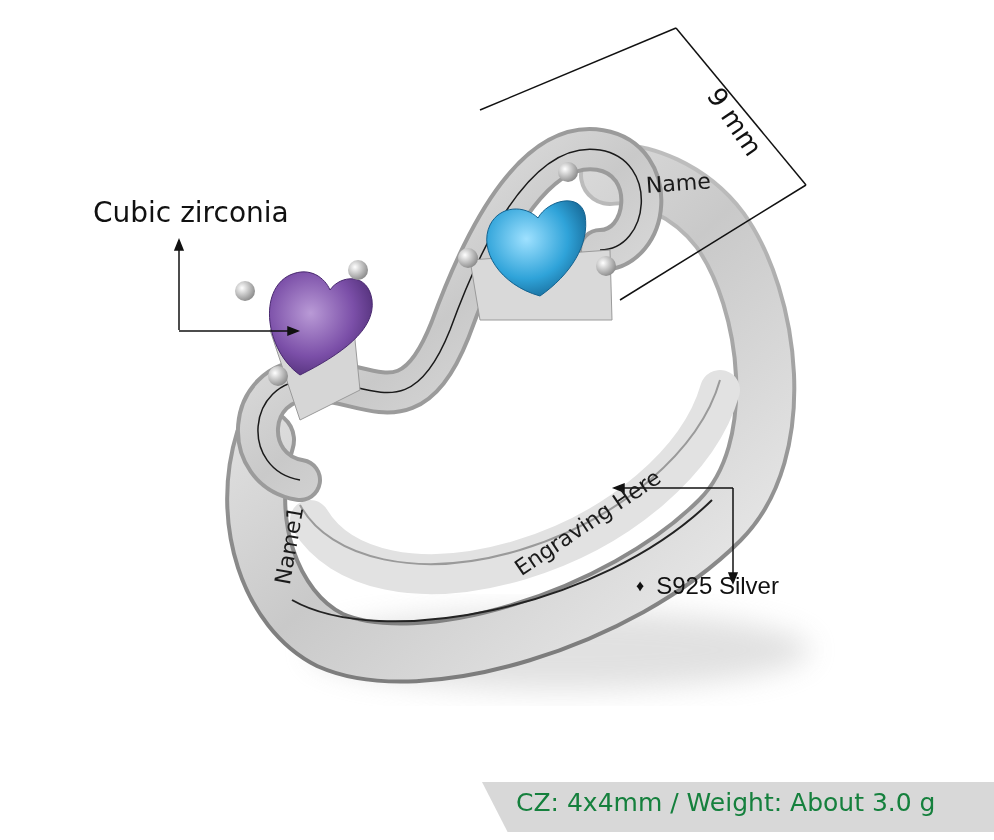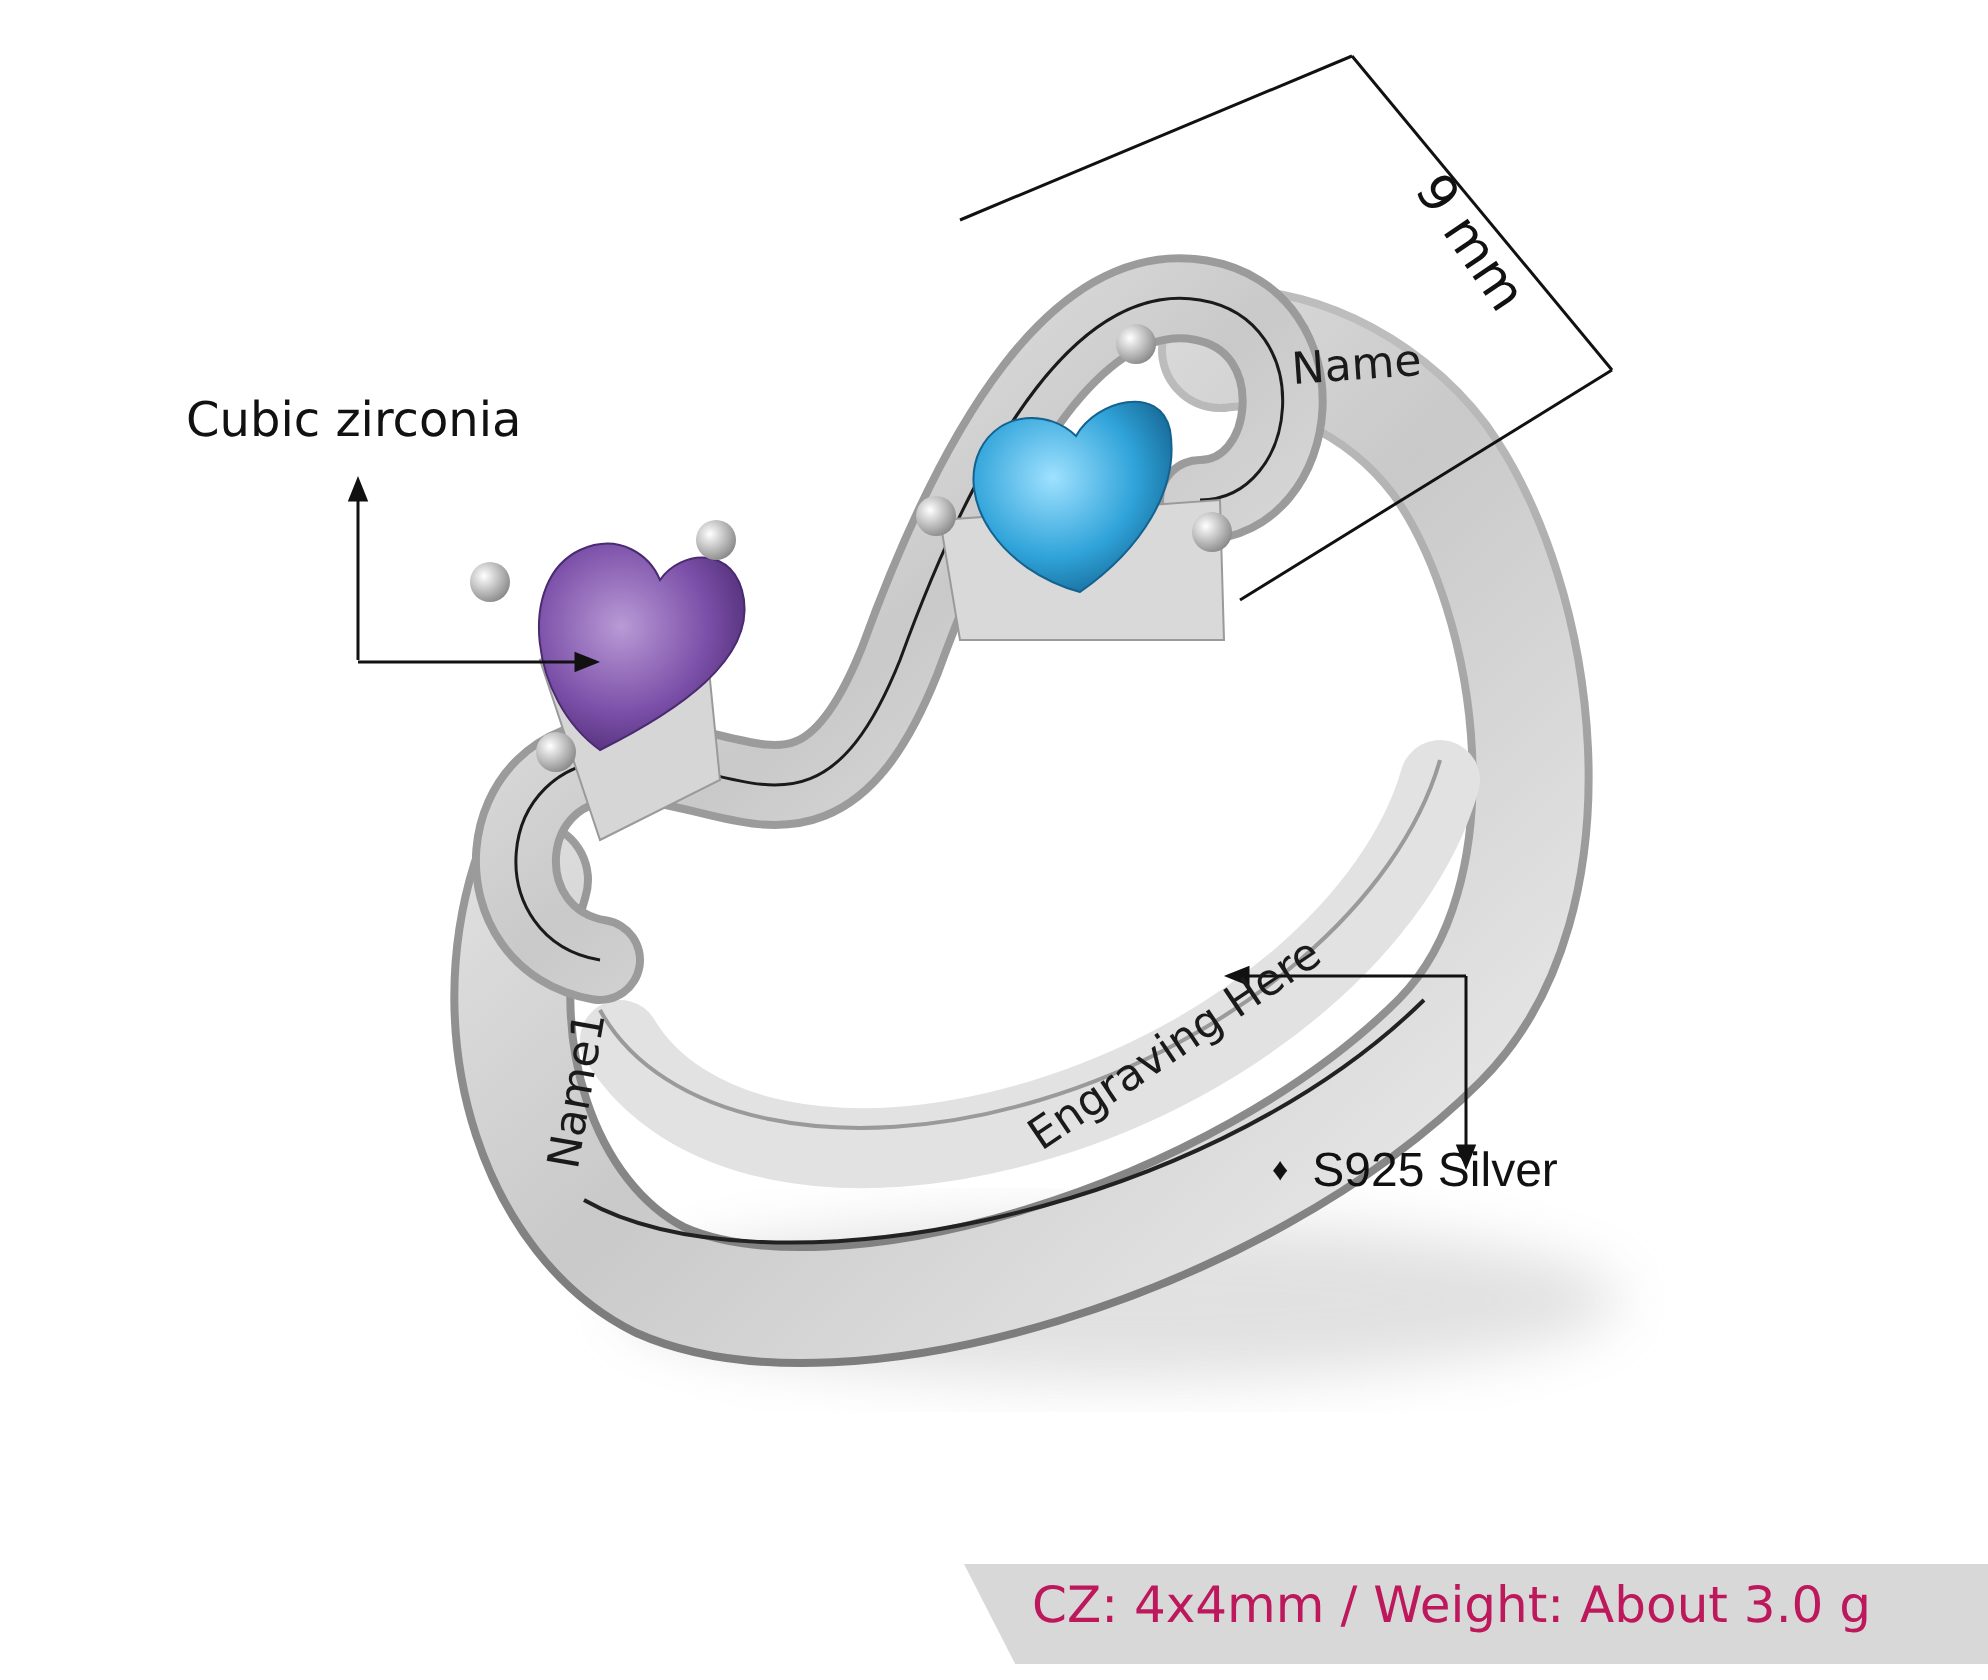--- a/index.html
+++ b/index.html
@@ -1,29 +1,29 @@
 <!DOCTYPE html>
 <html><head>
   <meta charset="utf-8">
   <style>
     html, body { margin: 0; padding: 0; background: #ffffff; }
     body { width: 994px; height: 840px; position: relative; overflow: hidden; font-family: "DejaVu Sans", sans-serif; color: #111; }
     .stage { position: absolute; left: 0; top: 0; width: 994px; height: 840px; }
     svg.ring { position: absolute; left: 0; top: 0; }
     .label { position: absolute; white-space: nowrap; }
-    .cz-label { left: 93px; top: 196px; font-size: 24px; color: #111; }
+    .cz-label { left: 93px; top: 196px; font-size: 28px; color: #111; }
     .silver-label { left: 636px; top: 572px; font-size: 24px; font-family: "Liberation Sans", sans-serif; color: #111; }
     .silver-label .diamond { font-size: 16px; margin-right: 12px; position: relative; top: -3px; }
     .dim-label { left: 726px; top: 82px; font-size: 26px; transform: rotate(56deg); transform-origin: left top; color: #111; }
     .engr { position: absolute; font-size: 22px; color: #1a1a1a; white-space: nowrap; transform-origin: left top; }
     .engr-main { left: 510px; top: 560px; transform: rotate(-34deg); }
     .engr-name1 { left: 270px; top: 582px; transform: rotate(-80deg); }
     .engr-name2 { left: 645px; top: 173px; transform: rotate(-4deg); }
     .spec-band { position: absolute; left: 482px; top: 782px; width: 512px; height: 50px; background: #d8d8d8; clip-path: polygon(0 0, 100% 0, 100% 100%, 5% 100%); }
-    .spec-text { position: absolute; left: 516px; top: 788px; font-size: 25px; color: #be185d; white-space: nowrap; }
+    .spec-text { position: absolute; left: 516px; top: 788px; font-size: 25px; color: #15803d; white-space: nowrap; }
   </style>
 </head>
 <body>
 
 <div class="stage">
 
   <svg class="ring" width="994" height="840" viewBox="0 0 994 840">
     <defs>
       <linearGradient id="silver" x1="0" y1="0" x2="1" y2="1">
         <stop offset="0" stop-color="#f4f4f4"></stop>

